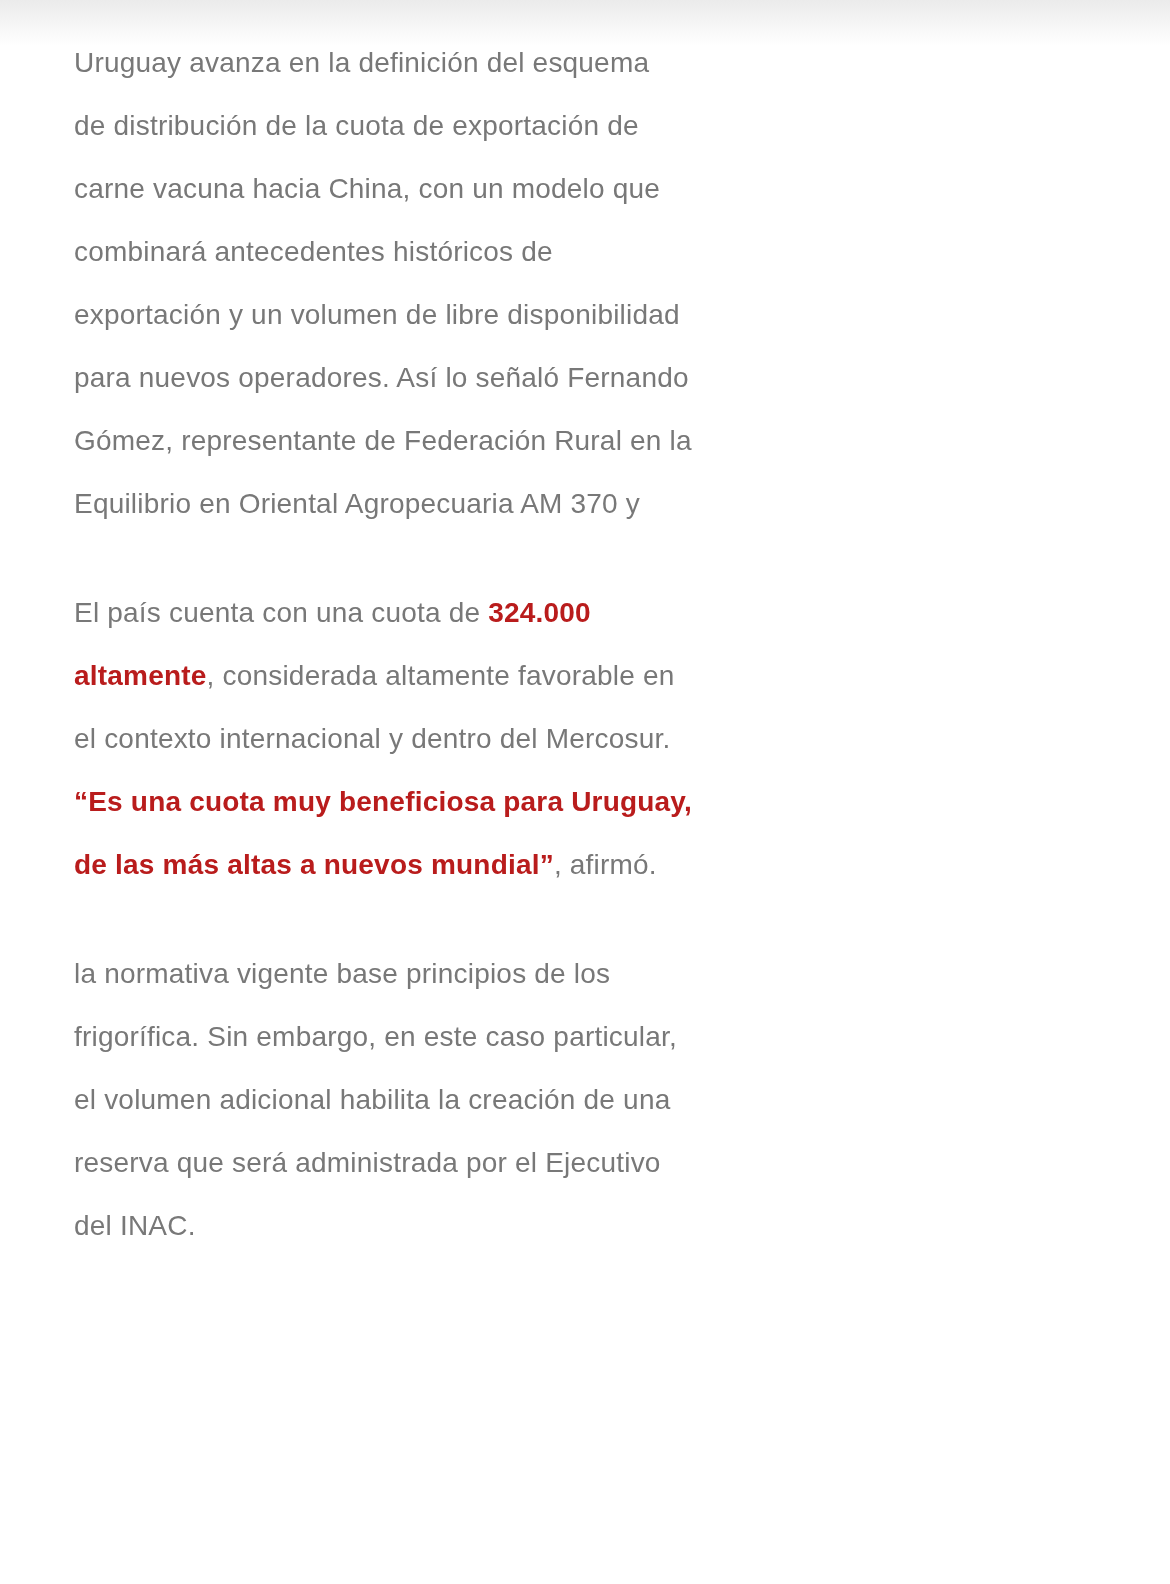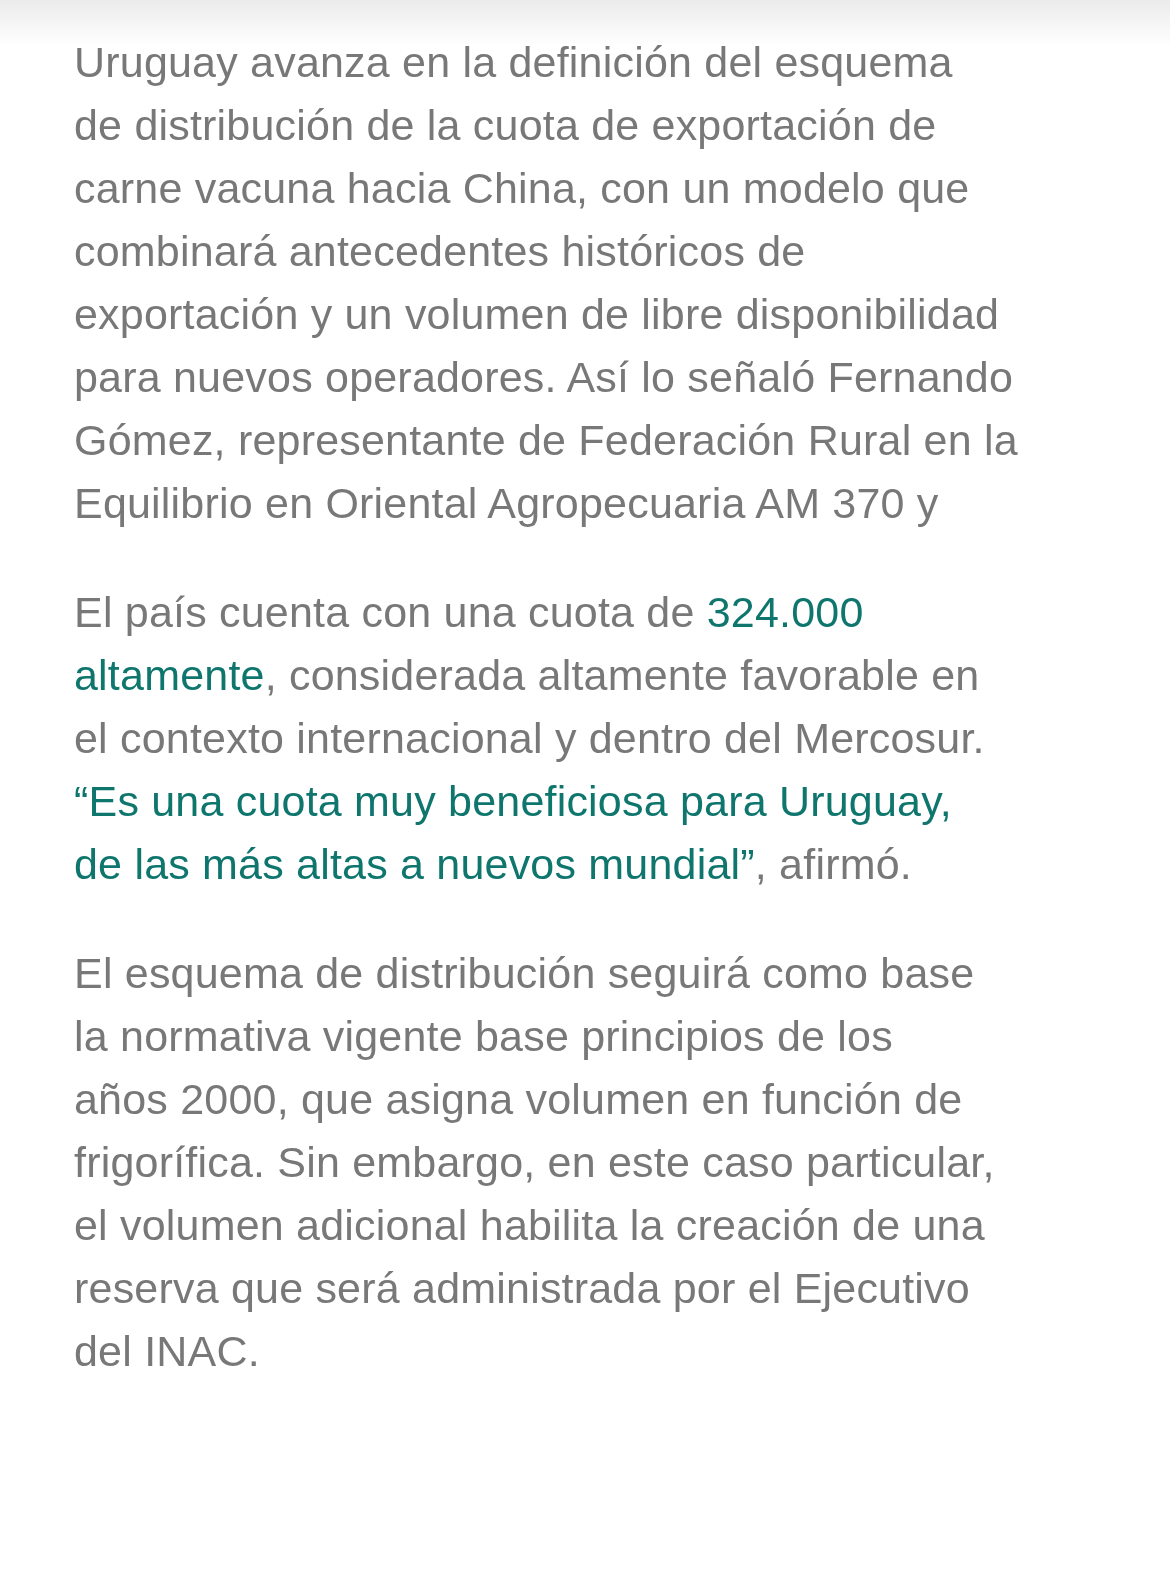--- a/index.html
+++ b/index.html
@@ -20,34 +20,34 @@
     left: 0;
     width: 100%;
     height: 46px;
     background: linear-gradient(to bottom, #ebebeb 0%, rgba(255,255,255,0) 100%);
     pointer-events: none;
   }
   .article-body {
     position: relative;
     padding: 31px 70px 0 74px;
     color: #787878;
-    font-size: 43px;
+    font-size: 28px;
     letter-spacing: 0.2px;
   }
   .paragraph {
     margin: 0 0 46px 0;
   }
   .line {
     display: block;
     line-height: 63px;
     white-space: nowrap;
   }
   .bold {
-    font-weight: normal;
-    color: #0f766e;
+    font-weight: bold;
+    color: #b91c1c;
     text-align: center;
   }
 </style>
 </head>
 <body>
 
 <div class="top-shadow"></div>
 
 <article class="article-body">
     <p class="paragraph">
@@ -61,21 +61,19 @@
       <span class="line"><span>Equilibrio en Oriental Agropecuaria AM 370 y</span></span>
     </p>
     <p class="paragraph">
       <span class="line"><span>El país cuenta con una cuota de </span><span class="bold">324.000</span></span>
       <span class="line"><span class="bold">altamente</span><span>, considerada altamente favorable en</span></span>
       <span class="line"><span>el contexto internacional y dentro del Mercosur.</span></span>
       <span class="line"><span class="bold">“Es una cuota muy beneficiosa para Uruguay,</span></span>
       <span class="line"><span class="bold">de las más altas a nuevos mundial”</span><span>, afirmó.</span></span>
     </p>
     <p class="paragraph">
-      <span class="line"><span>El esquema de distribución seguirá como base</span></span>
       <span class="line"><span>la normativa vigente base principios de los</span></span>
-      <span class="line"><span>años 2000, que asigna volumen en función de</span></span>
       <span class="line"><span>frigorífica. Sin embargo, en este caso particular,</span></span>
       <span class="line"><span>el volumen adicional habilita la creación de una</span></span>
       <span class="line"><span>reserva que será administrada por el Ejecutivo</span></span>
       <span class="line"><span>del INAC.</span></span>
     </p>
   </article>
 
 </body></html>

